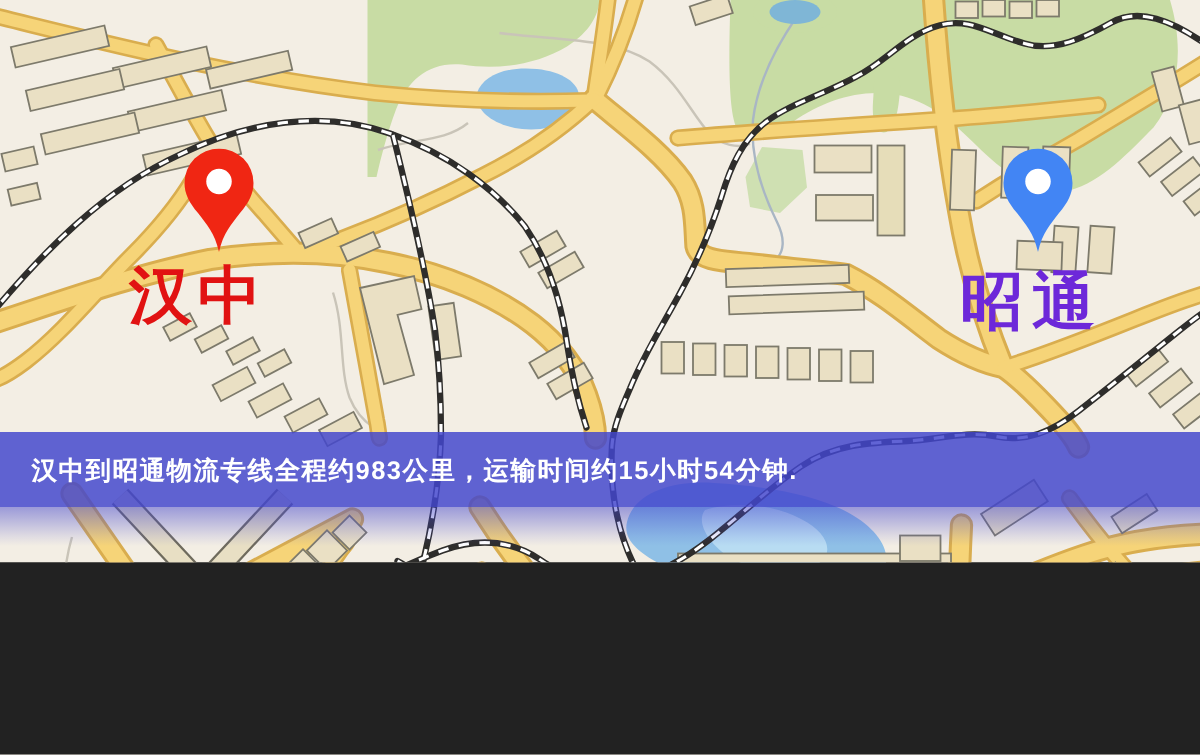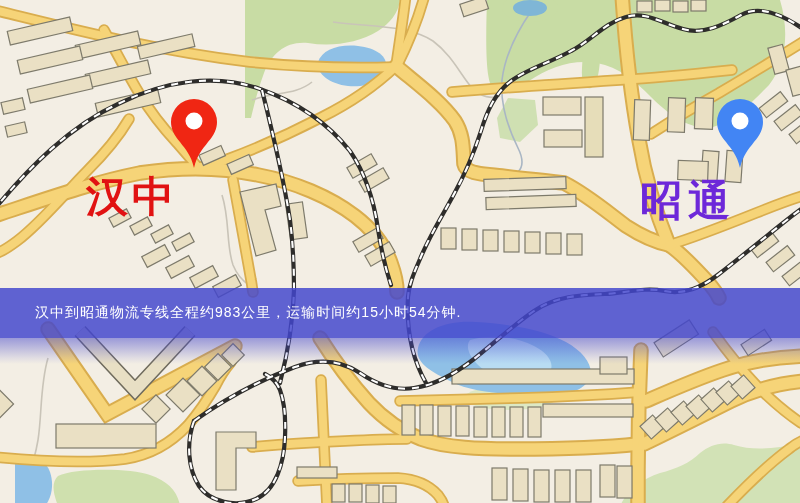--- a/index.html
+++ b/index.html
@@ -1,20 +1,19 @@
 <!DOCTYPE html>
 <html><head>
 <meta charset="utf-8">
 <style>
   html,body{margin:0;padding:0;background:#222;}
   .stage{
-    position:relative;width:800px;height:503px;overflow:hidden;
+    position:relative;width:800px;height:375px;overflow:hidden;
     background:#f3eee4;
     font-family:"Liberation Sans","DejaVu Sans",sans-serif;
-    text-align:right;
   }
   .stage svg.map{position:absolute;left:0;top:0;}
   
   .rc{fill:none;stroke:#d9ad4e;stroke-width:11.5;stroke-linecap:round;}
   .rf{fill:none;stroke:#f6d478;stroke-width:8;stroke-linecap:round;}
   .rc.major{stroke-width:15.5;}
   .rf.major{stroke-width:11.5;}
   
   .rwb{fill:none;stroke:#2e2d2b;stroke-width:4.2;stroke-linecap:round;}
   .rwd{fill:none;stroke:#ffffff;stroke-width:2.1;stroke-dasharray:7 7;stroke-linecap:butt;}
@@ -30,22 +29,22 @@
   .city-label{
     position:absolute;font-size:42px;letter-spacing:4px;line-height:1;
     font-family:"Liberation Sans","DejaVu Sans",sans-serif;white-space:nowrap;
   }
   .city-label.origin{left:86px;top:176px;color:#e11212;font-weight:700;}
   .city-label.dest{left:640px;top:180px;color:#6d28d9;font-weight:600;letter-spacing:6px;}
   
   .banner{
     position:absolute;left:0;top:288px;width:800px;height:50px;
     background:rgba(67,70,205,0.84);color:#ffffff;
-    display:flex;align-items:center;padding-left:35px;box-sizing:border-box;
-    font-size:14px;font-weight:400;letter-spacing:1px;white-space:nowrap;
+    display:flex;align-items:center;padding-left:21px;box-sizing:border-box;
+    font-size:17px;font-weight:700;letter-spacing:1px;white-space:nowrap;
   }
   .banner-fade{
     position:absolute;left:0;top:338px;width:800px;height:26px;
     background:linear-gradient(to bottom, rgba(67,70,205,0.50), rgba(80,85,215,0.12) 75%, rgba(80,85,215,0));
     pointer-events:none;
   }
 </style>
 </head>
 <body>
 

